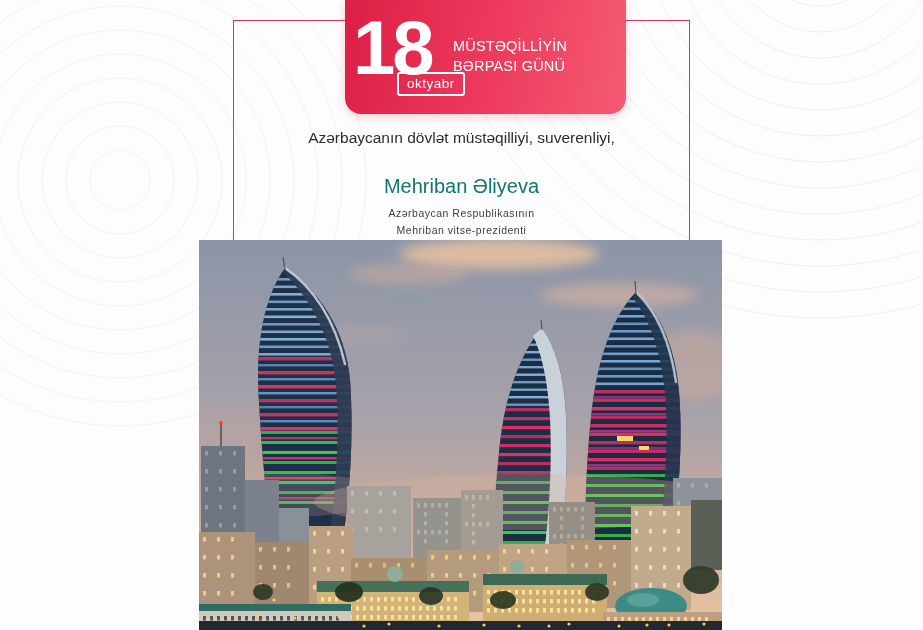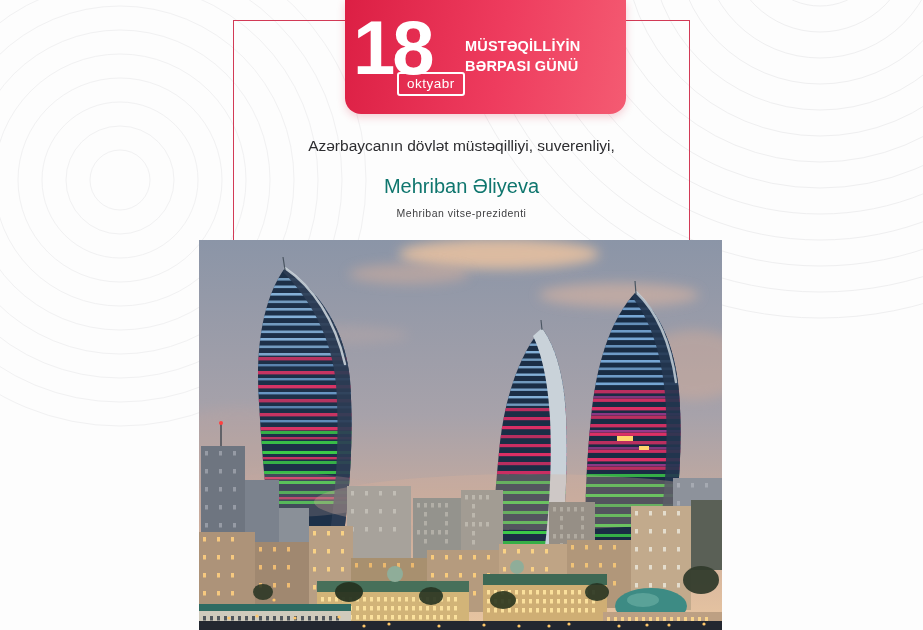--- a/index.html
+++ b/index.html
@@ -20,26 +20,26 @@
   }
   .banner-day{
     position:absolute;left:8px;top:10px;font-size:76px;font-weight:bold;
     line-height:1;letter-spacing:-3px;
   }
   .banner-month{
     position:absolute;left:52px;top:72px;border:2px solid #ffffff;border-radius:3px;
     padding:2px 8px 3px 8px;font-size:13.5px;letter-spacing:0.5px;text-align:center;
   }
   .banner-title{
-    position:absolute;left:120px;top:37px;font-weight:bold;font-size:14.5px;
+    position:absolute;left:108px;top:37px;font-weight:normal;font-size:14.5px;
     line-height:1.35;letter-spacing:0.2px;white-space:nowrap;
   }
   .message{
     position:absolute;left:0;top:127px;width:100%;text-align:center;
-    font-size:15.5px;line-height:1.45;color:#2d2d30;margin-top:8px;
+    font-size:15.5px;line-height:1.45;color:#2d2d30;
   }
   .sig-name{
     position:absolute;left:0;top:175px;width:100%;text-align:center;
     font-size:20px;color:#0f766e;
   }
   .sig-role{
     position:absolute;left:0;top:205px;width:100%;text-align:center;
     font-size:10.5px;line-height:1.6;letter-spacing:0.5px;color:#3e3e40;
   }
   .photo{
@@ -93,20 +93,21 @@
       <div>BƏRPASI GÜNÜ</div>
     </div>
   </div>
 
   <div class="message">
     <div>Azərbaycanın dövlət müstəqilliyi, suverenliyi,</div>
   </div>
 
   <div class="sig-name">Mehriban Əliyeva</div>
   <div class="sig-role">
+    <div>Azərbaycan Respublikasının</div>
     <div>Mehriban vitse-prezidenti</div>
   </div>
 
   <div class="photo">
     <svg viewBox="0 0 523 390">
       <defs id="scene-defs">
         <linearGradient id="skyGrad" x1="0" y1="0" x2="0" y2="1">
             <stop offset="0" stop-color="#8b95a7"></stop>
             <stop offset="0.45" stop-color="#a7a2aa"></stop>
             <stop offset="0.72" stop-color="#c9ab9c"></stop>

